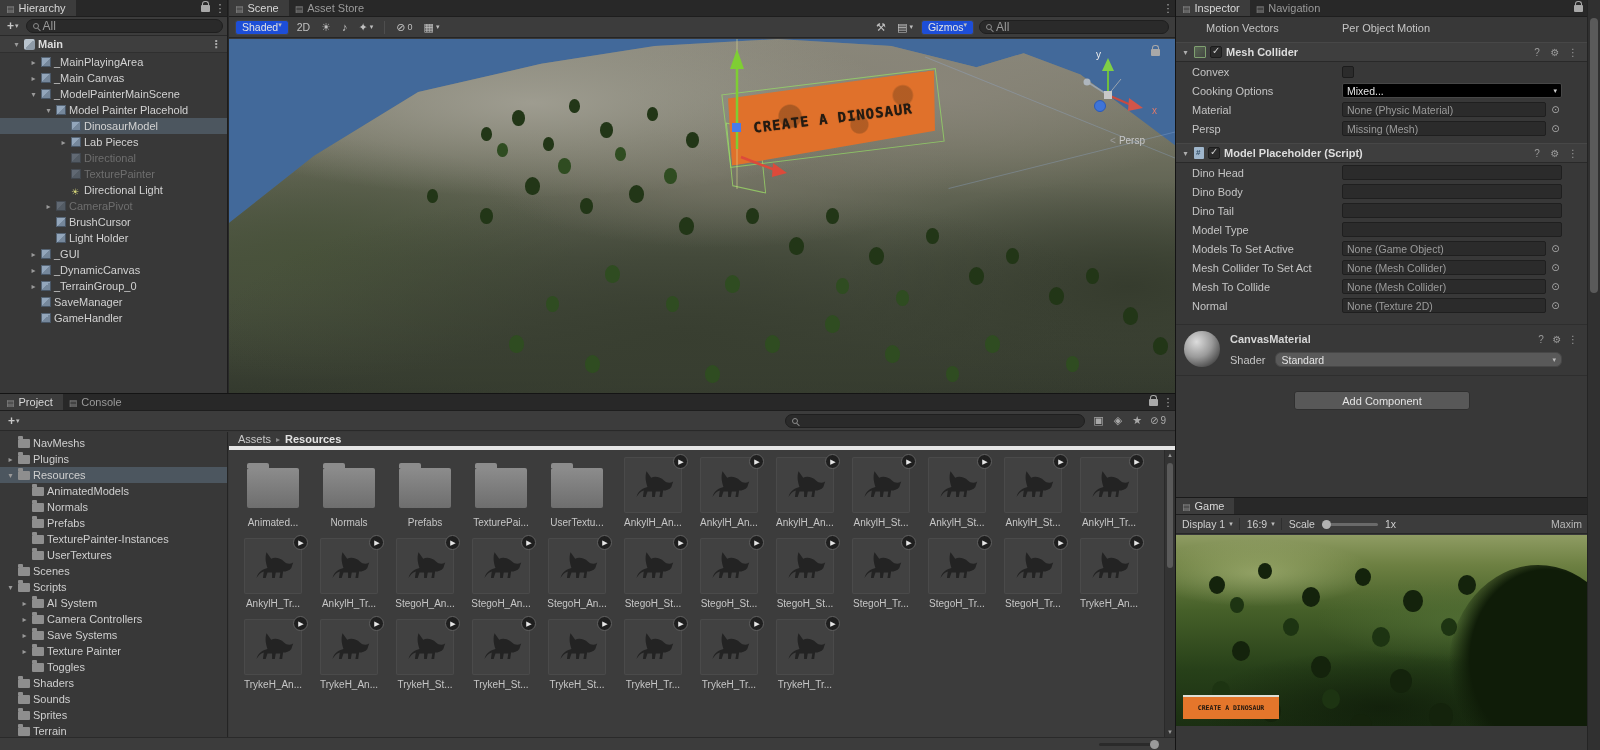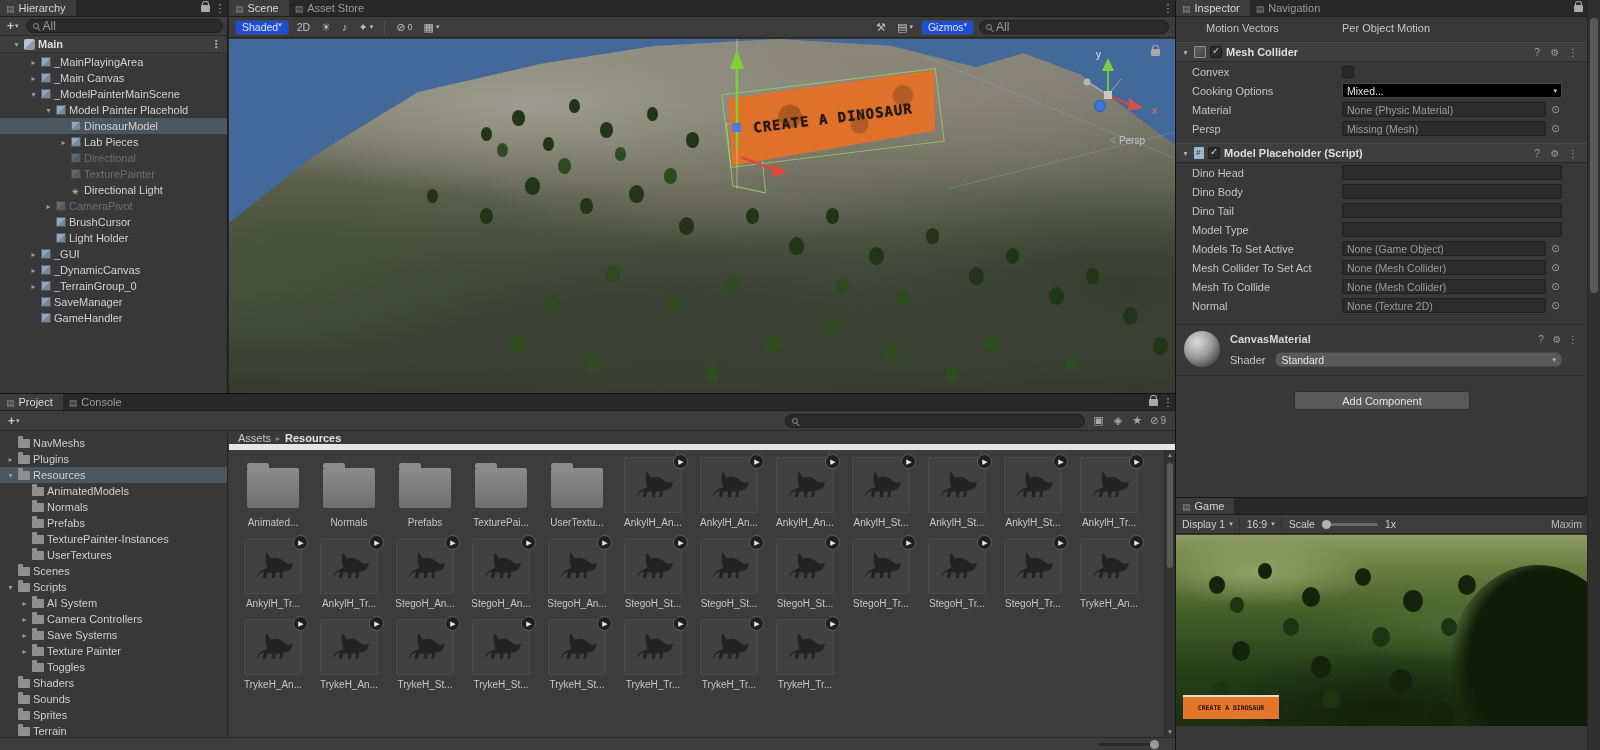--- a/index.html
+++ b/index.html
@@ -91,21 +91,21 @@
   .viewlock{position:absolute;right:12px;top:10px}
   
   #projectpanel{position:absolute;left:0;top:393px;width:1175px;height:357px;background:#383838;border-top:1px solid #141414;overflow:hidden}
   .ptools{height:20px;background:#3C3C3C;border-bottom:1px solid #292929;display:flex;align-items:center;gap:6px;padding:0 5px}
   .ptools .searchbox{flex:none;width:300px;margin-left:auto}
   .ricon{color:#A8A8A8;font-size:11px;padding:0 2px}
   .hiddenbadge{display:flex;align-items:center;gap:2px;color:#ABABAB;font-size:10px;margin-right:4px}
   .psplit{position:absolute;left:0;top:38px;right:0;bottom:0}
   .ptree{position:absolute;left:0;top:0;width:228px;bottom:13px;overflow:hidden;border-right:1px solid #242424;padding-top:3px;background:#383838}
   .pcontent{position:absolute;left:229px;top:0;right:0;bottom:13px;background:#3C3C3C;overflow:hidden}
-  .crumbbar{height:18px;background:#3A3A3A;border-bottom:6px solid #e5e5e5;display:flex;align-items:center;gap:5px;padding:0 9px}
+  .crumbbar{height:18px;background:#3A3A3A;border-bottom:4px solid #e5e5e5;display:flex;align-items:center;gap:5px;padding:0 9px}
   .crumb{color:#C8C8C8}
   .crumb.cur{color:#E2E2E2;font-weight:bold}
   .csep{color:#8A8A8A;font-size:8px}
   .assetgrid{position:absolute;left:0;top:18px;right:11px;bottom:0;overflow:hidden;padding:7px 2px 0 8px;display:flex;flex-wrap:wrap;align-content:flex-start;column-gap:4px;row-gap:10px}
   .cell{width:72px;cursor:default}
   .thumb{width:58px;height:56px;margin:0 auto;position:relative}
   .cell[data-type="model"] .thumb{background:#414141;border-radius:2px;box-shadow:inset 0 0 0 1px #4A4A4A}
   .dino{position:absolute;left:5px;top:7px;width:48px;height:44px;fill:#232323}
   .play{position:absolute;right:-6px;top:-3px;width:15px;height:15px;border-radius:50%;background:#1F1F1F;border:1px solid #606060;display:flex;align-items:center;justify-content:center}
   .play::before{content:"▶";font-size:7px;color:#E6E6E6;margin-left:1px}

